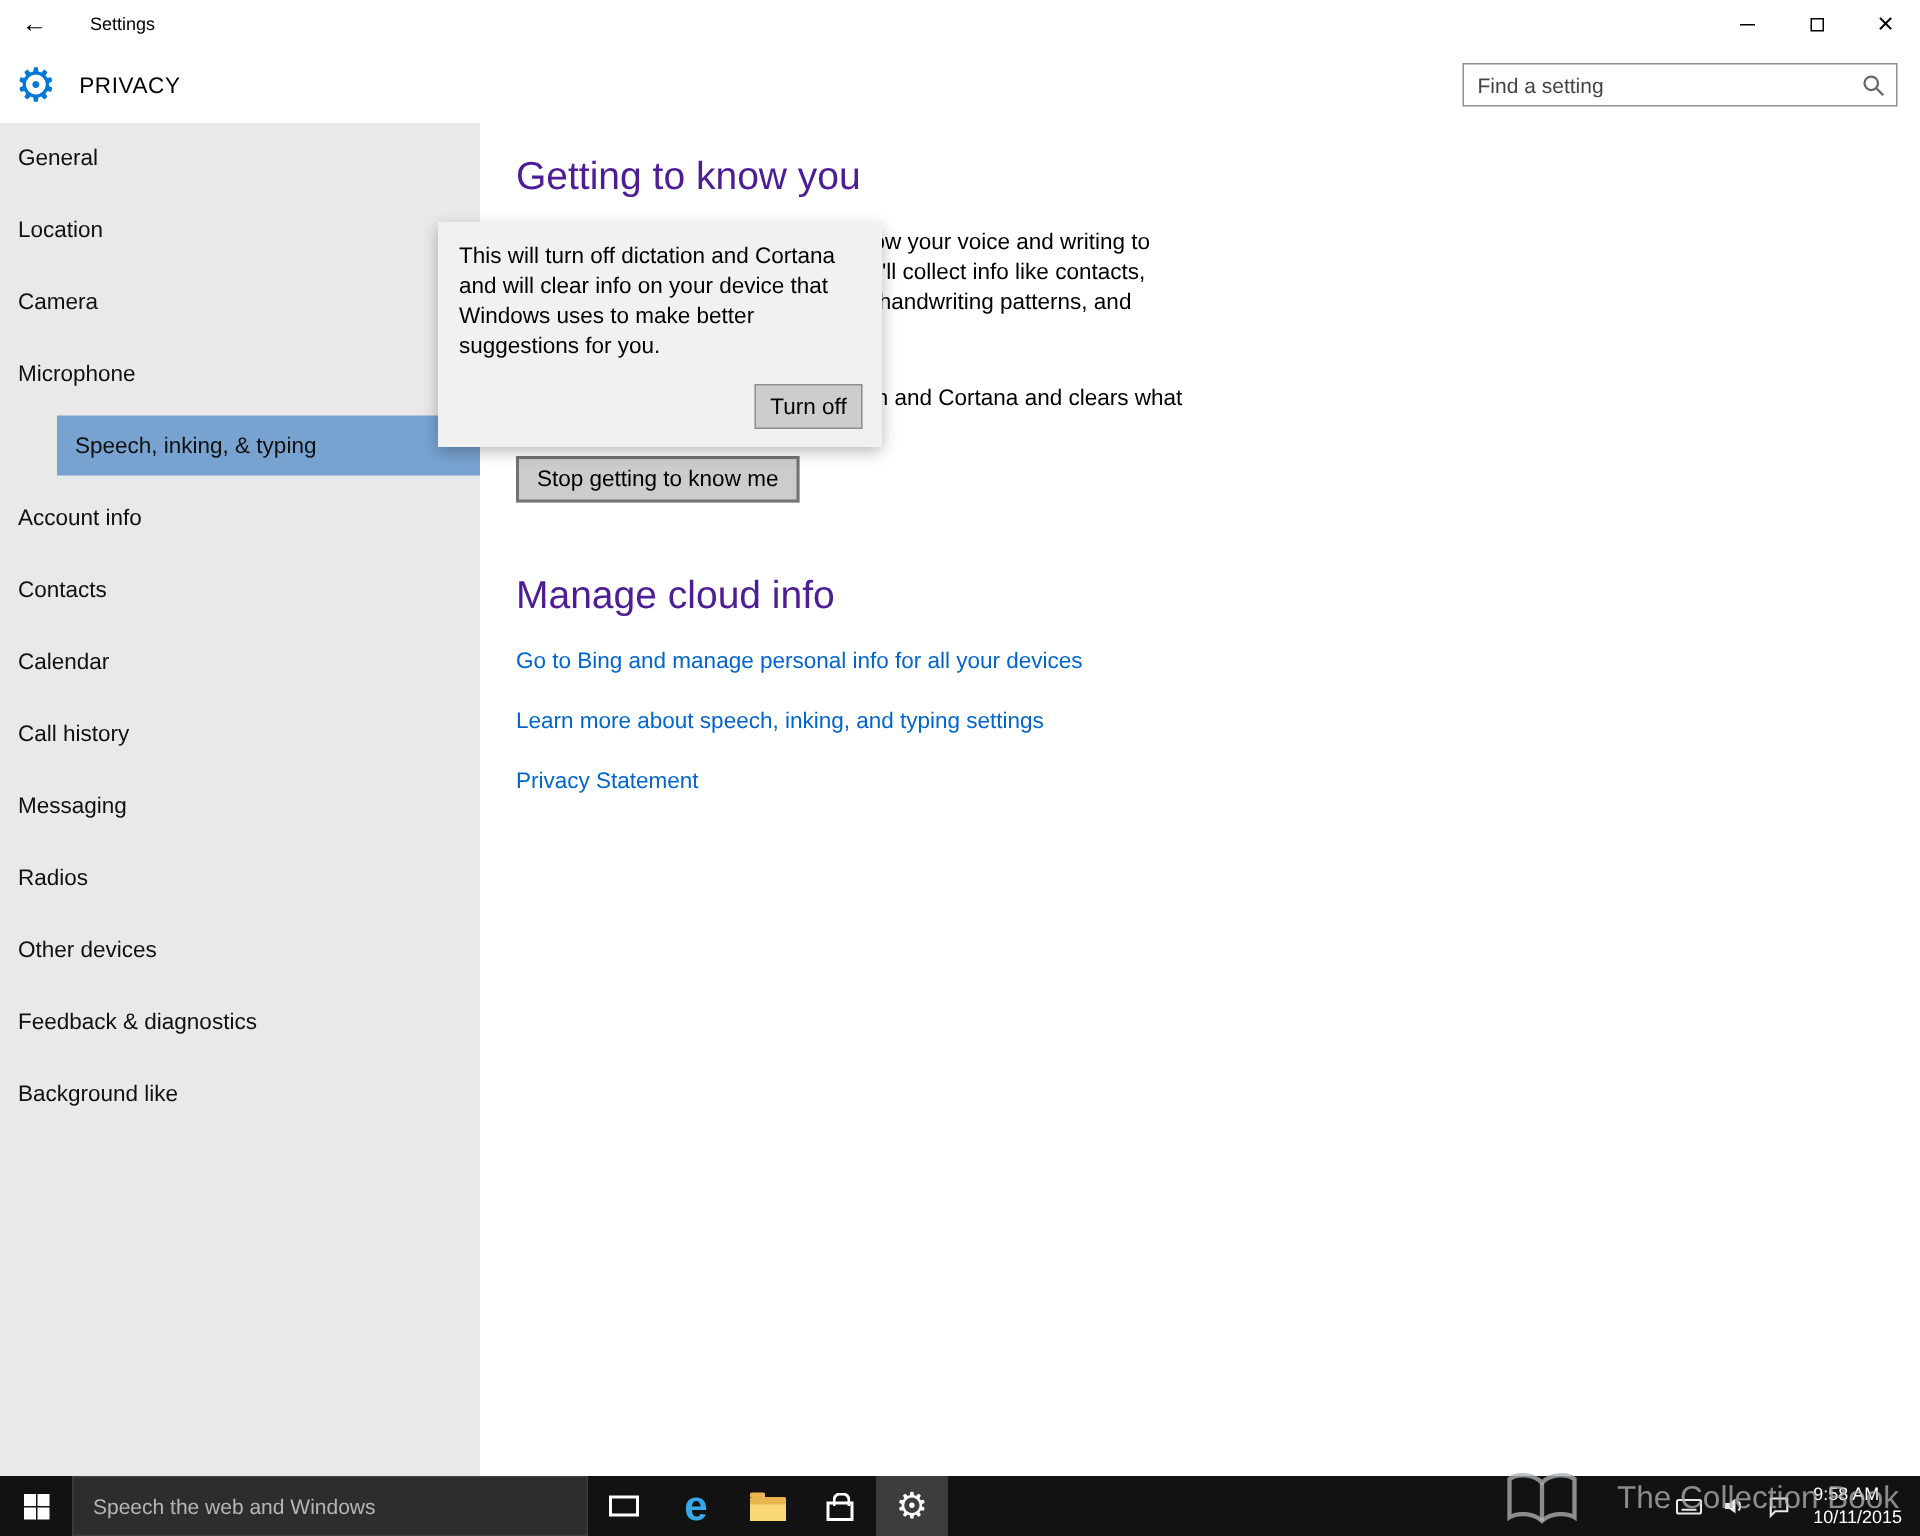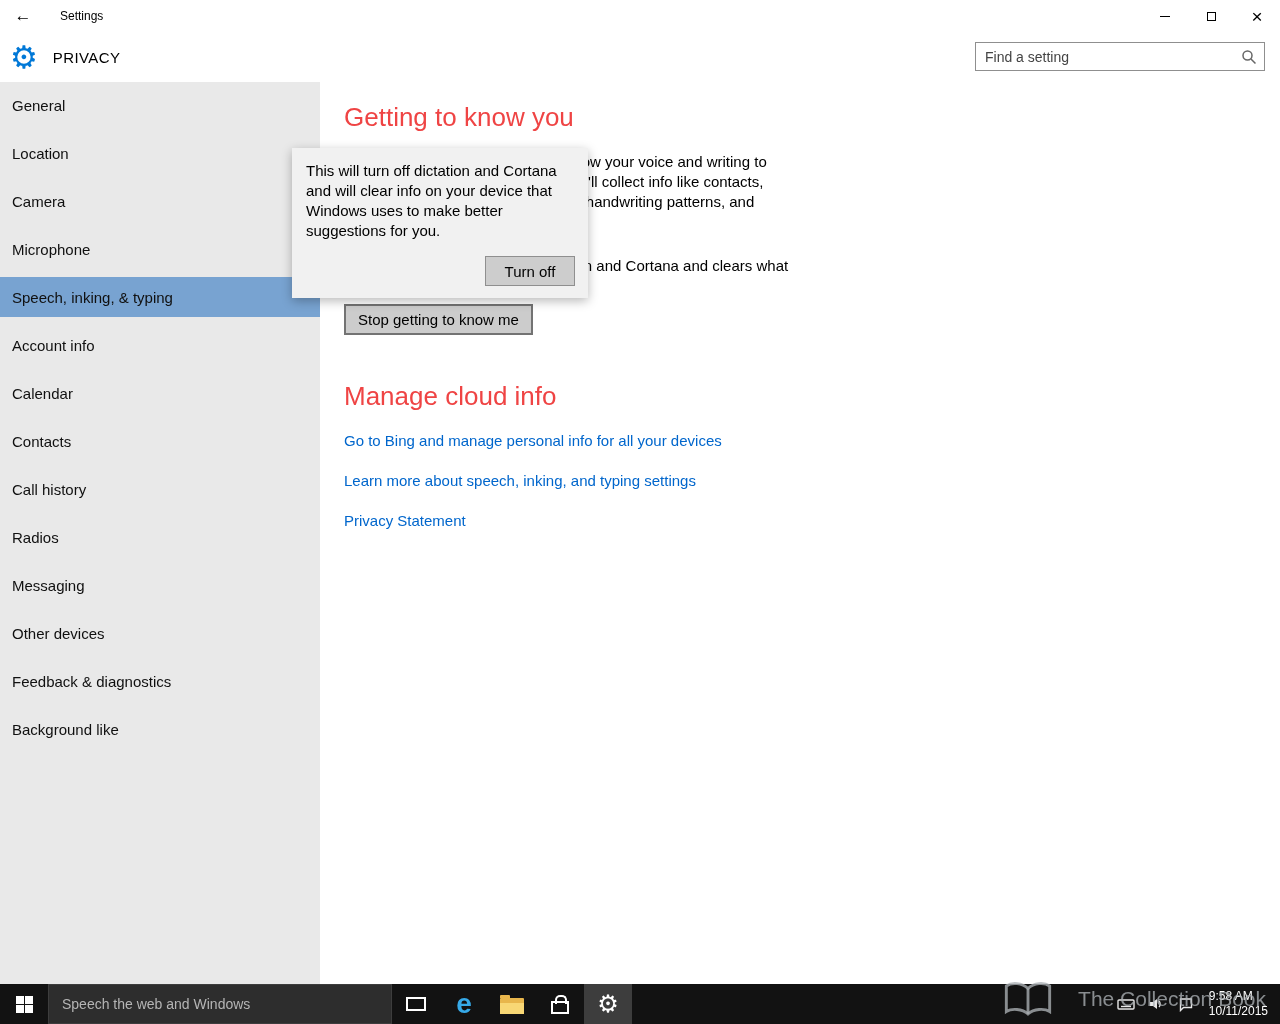--- a/index.html
+++ b/index.html
@@ -22,38 +22,38 @@
   .gear-icon { font-family:"DejaVu Sans",sans-serif; font-size:31px; line-height:1; color:var(--accent,#0078d7); margin-left:10px; }
   .page-title { font-size:15px; margin-left:15px; letter-spacing:0.4px; color:#000; }
   .find-box { position:absolute; right:15px; top:42px; width:290px; height:29px; border:1px solid #8f8f8f; display:flex; align-items:center; background:#fff; }
   .find-box input { flex:1; border:none; outline:none; font-size:14px; padding-left:9px; color:#222; font-family:inherit; background:transparent; }
   .find-box input::placeholder { color:#444; opacity:1; }
   .search-icon { margin-right:7px; flex:0 0 auto; }
 
   
   .sidebar { position:absolute; top:82px; left:0; width:320px; bottom:40px; background:#e9e9e9; padding-top:3px; }
   .nav-item { height:40px; margin-bottom:8px; display:flex; align-items:center; padding-left:12px; font-size:15px; color:#101010; cursor:pointer; }
-  .nav-item.selected { background:var(--sidebar-selected,#78a3d1); }
+  .nav-item.selected { background:var(--sidebar-selected,#78a3d1);margin-left:38px; }
 
   
   .main { position:absolute; left:344px; top:82px; right:0; bottom:40px; background:#fff; }
-  .section-title { position:absolute; left:0; font-size:26px; font-weight:300; color:#ef4444; white-space:nowrap; }
+  .section-title { position:absolute; left:0; font-size:26px; font-weight:300; color:#4c1d95; white-space:nowrap; }
   .title-1 { top:20px; }
   .title-2 { top:299px; }
   .para { position:absolute; left:0; font-size:15px; line-height:20px; color:#000; white-space:nowrap; }
   .para-1 { top:70px; }
   .para-2 { top:174px; }
   .stop-btn { position:absolute; left:0; top:222px; height:31px; padding:0 12px; background:#cccccc; border:2px solid #737373; font-size:15px; font-family:inherit; color:#000; cursor:pointer; }
   .link { position:absolute; left:0; font-size:15px; color:var(--link,#0066cc); text-decoration:none; white-space:nowrap; cursor:pointer; }
   .link-1 { top:350px; } .link-2 { top:390px; } .link-3 { top:430px; }
 
   
   .popup { position:absolute; left:292px; top:148px; width:296px; height:150px; background:#f1f1f1; box-shadow:0 3px 10px rgba(0,0,0,0.28); z-index:20; }
   .popup-text { padding:13px 14px 0 14px; font-size:15px; line-height:20px; color:#000; }
-  .turnoff-btn { position:absolute; right:13px; bottom:12px; width:90px; height:30px; background:#cdcdcd; border:1px solid #8f8f8f; font-size:15px; font-family:inherit; color:#000; cursor:pointer; }
+  .turnoff-btn { position:absolute; right:13px; bottom:12px; width:72px; height:30px; background:#cdcdcd; border:1px solid #8f8f8f; font-size:15px; font-family:inherit; color:#000; cursor:pointer; }
 
   
   .taskbar { position:absolute; left:0; bottom:0; width:1280px; height:40px; background:#121212; display:flex; align-items:stretch; z-index:30; }
   .start-button { width:48px; display:flex; align-items:center; justify-content:center; cursor:pointer; }
   .win-logo { display:grid; grid-template-columns:8px 8px; grid-template-rows:8px 8px; gap:1px; }
   .win-logo span { background:#fff; }
   .tb-search { width:344px; background:#2d2d2d; border:1px solid #3d3d3d; display:flex; align-items:center; padding-left:13px; font-size:14px; color:#b5b5b5; cursor:text; }
   .tb-icon { width:48px; display:flex; align-items:center; justify-content:center; cursor:pointer; }
   .tb-icon.active { background:#3d3d3d; }
   .taskview-glyph { width:20px; height:14px; border:2px solid #fff; }
@@ -107,25 +107,25 @@
     </svg>
   </div>
 
   <div class="sidebar">
     <div class="nav-item">General</div>
     <div class="nav-item">Location</div>
     <div class="nav-item">Camera</div>
     <div class="nav-item">Microphone</div>
     <div class="nav-item selected">Speech, inking, &amp; typing</div>
     <div class="nav-item">Account info</div>
+    <div class="nav-item">Contacts</div>
     <div class="nav-item">Calendar</div>
-    <div class="nav-item">Contacts</div>
     <div class="nav-item">Call history</div>
+    <div class="nav-item">Messaging</div>
     <div class="nav-item">Radios</div>
-    <div class="nav-item">Messaging</div>
     <div class="nav-item">Other devices</div>
     <div class="nav-item">Feedback &amp; diagnostics</div>
     <div class="nav-item">Background like</div>
   </div>
 
   <div class="main">
     <div class="section-title title-1">Getting to know you</div>
     <div class="para para-1">
       <div>Windows and Cortana can get to know your voice and writing to</div>
       <div>make better suggestions for you. We'll collect info like contacts,</div>

